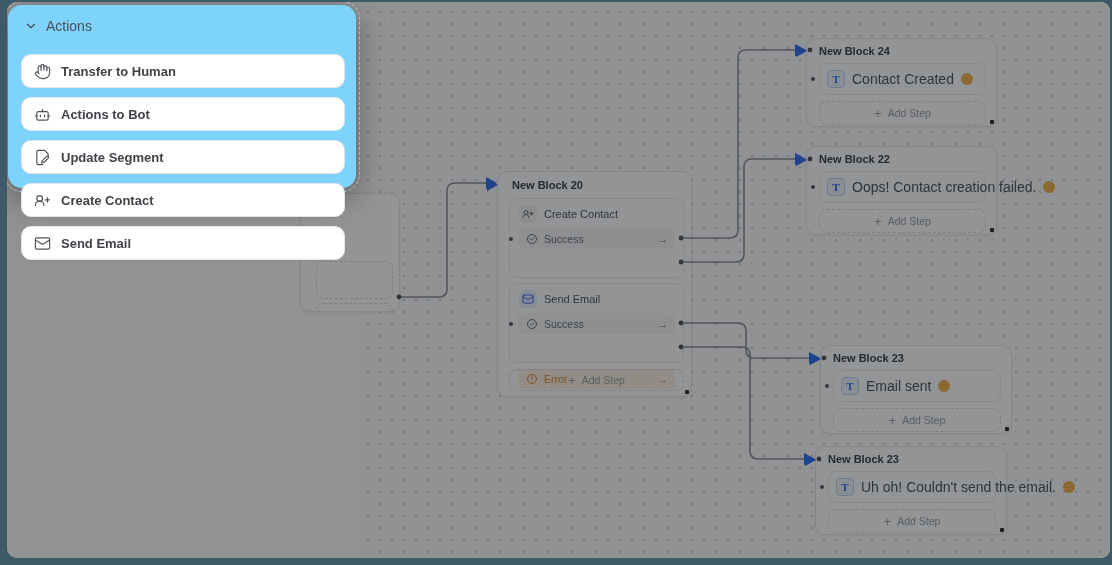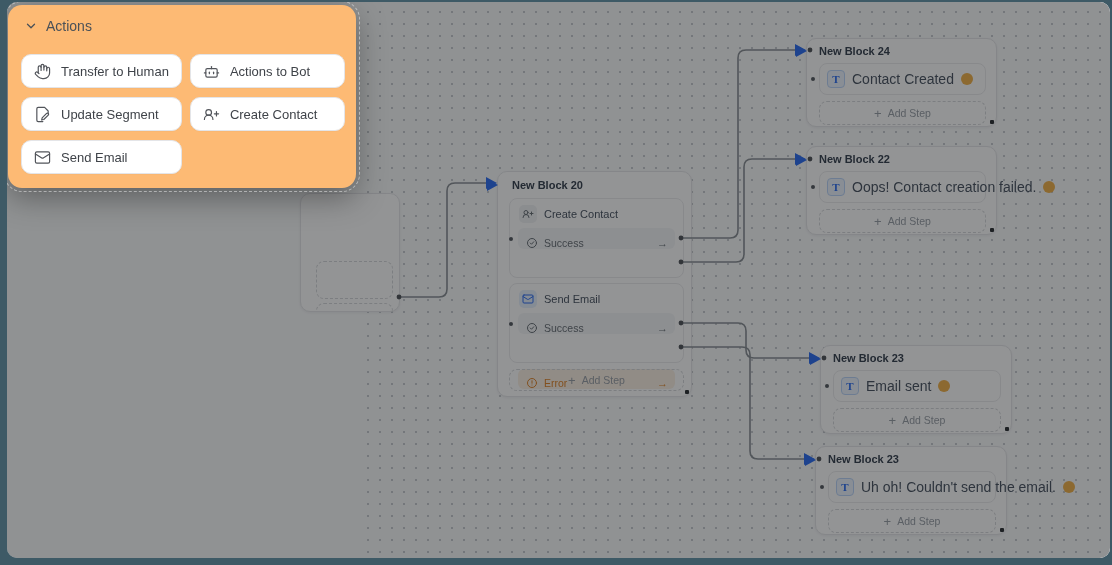--- a/index.html
+++ b/index.html
@@ -26,34 +26,34 @@
     background:#ffffff;border-right:1px solid #e7e8ea;z-index:4;
   }
   .section-head{
     position:absolute;display:flex;align-items:center;gap:9px;
     color:#3f454c;font-size:13.5px;font-weight:500;cursor:pointer;
   }
   
   #dim-overlay{position:absolute;inset:0;background:rgba(10,12,14,0.44);z-index:6;}
   #actions-panel{
     position:absolute;left:1px;top:3px;width:348px;height:183px;z-index:10;
-    background:#fdba74;border-radius:14px;
+    background:#7dd3fc;border-radius:14px;
     box-shadow:0 10px 30px rgba(0,0,0,0.35);
   }
   #actions-panel::after{
     content:'';position:absolute;inset:-4px;border:1px dashed rgba(255,255,255,0.45);
     border-radius:18px;pointer-events:none;
   }
   .panel-head{
     position:absolute;left:16px;top:13px;display:flex;align-items:center;gap:8px;
     color:#4a5158;font-size:14px;font-weight:500;cursor:pointer;
   }
   .btn-grid{
     position:absolute;left:13px;top:49px;width:324px;
-    display:grid;grid-template-columns:1fr 1fr;gap:9px 8px;
+    display:grid;grid-template-columns:1fr;gap:9px 8px;font-weight:bold;
   }
   .action-btn{
     height:34px;background:#fff;border:1px solid #e4e5e8;border-radius:10px;
     display:flex;align-items:center;gap:10px;padding:0 12px;box-sizing:border-box;
     color:#3f4349;font-size:13px;cursor:pointer;box-shadow:0 1px 1px rgba(0,0,0,0.02);
     white-space:nowrap;
   }
   .action-btn .ic{color:#52555b;flex:0 0 auto;}
   
   .block{
@@ -71,21 +71,21 @@
     position:absolute;background:#fff;border:1px solid #ececee;border-radius:8px;box-sizing:border-box;
   }
   .step-head{position:absolute;left:9px;top:6px;display:flex;align-items:center;gap:7px;}
   .step-ic{
     width:18px;height:18px;border-radius:5px;display:flex;align-items:center;justify-content:center;flex:0 0 auto;
   }
   .step-ic.gray{background:#f1f2f4;color:#697077;}
   .step-ic.blue{background:#e7f0fe;color:#2f6ff2;}
   .step-name{font-size:11px;color:#4b5563;font-weight:500;}
   .pill{
-    position:absolute;border-radius:6px;display:flex;align-items:flex-end;gap:6px;
+    position:absolute;border-radius:6px;display:flex;align-items:center;gap:6px;
     padding:0 8px;box-sizing:border-box;font-size:10.5px;
   }
   .pill.success{background:#f5f6f8;color:#697077;}
   .pill.error{background:#fbf0e4;color:#e0872e;margin-top:32px;}
   .pill .pill-arrow{position:absolute;right:7px;font-size:11px;}
   .has-dot::before{
     content:'';position:absolute;left:-9px;top:50%;transform:translateY(-50%);
     width:4px;height:4px;border-radius:50%;background:#575c62;
   }
   .add-step{

